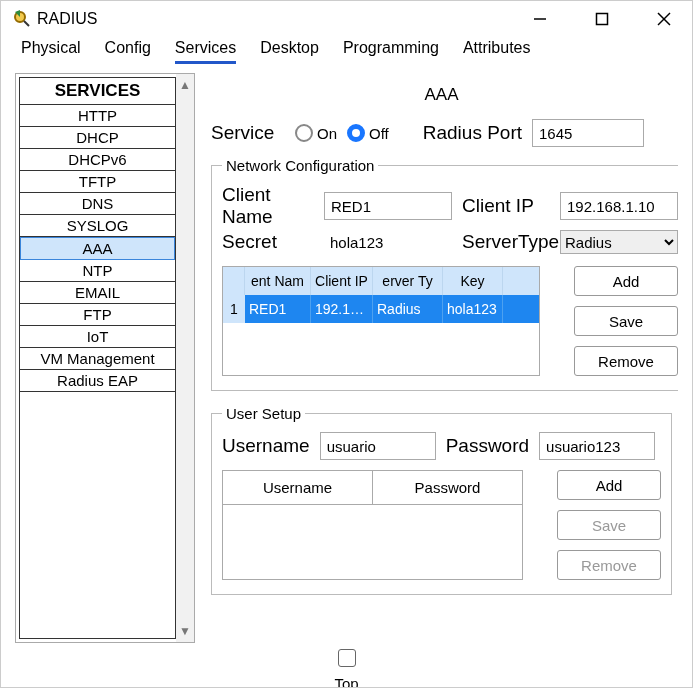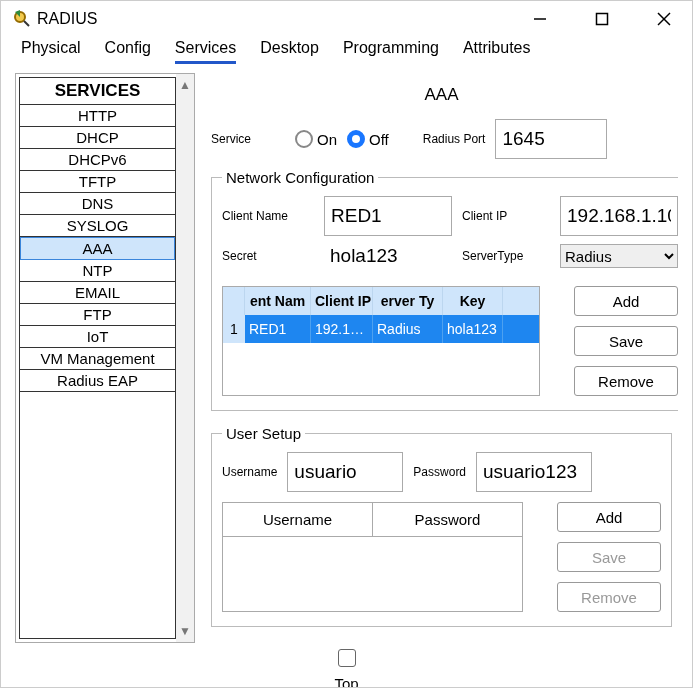--- a/index.html
+++ b/index.html
@@ -25,41 +25,41 @@
   .svc-header { font-weight:bold; font-size:17px; text-align:center; border-bottom:1px solid #333; padding:3px 0; }
   .svc-item { text-align:center; border-bottom:1px solid #333; padding:2px 0; font-size:15px; cursor:pointer; }
   .svc-item.sel { background:#cfe5fb; border:1px solid #3a85db; }
   .scroll-col { width:18px; background:#f1f1f1; display:flex; flex-direction:column; justify-content:space-between; align-items:center; padding:4px 0; }
   .tri { font-size:12px; color:#777; cursor:pointer; }
 
   .content { flex:1; padding:0 6px 0 16px; overflow:hidden; }
   .heading { text-align:center; font-size:17px; padding:12px 0 14px 0; }
 
   .row { display:flex; align-items:center; gap:10px; margin-bottom:10px; }
-  .lbl { font-size:12px; }
+  .lbl { font-size:19px; }
 
   .radio { display:flex; align-items:center; gap:4px; }
   .rbtn { width:18px; height:18px; border-radius:50%; border:2px solid #888; display:inline-block; cursor:pointer; }
   .rbtn.on { border:5px solid #1976ff; }
 
-  input[type=text] { height:40px; border:1px solid #aaa; padding:0 6px; font-size:19px; font-family:inherit; }
+  input[type=text] { height:28px; border:1px solid #aaa; padding:0 6px; font-size:15px; font-family:inherit; }
   select.st { height:24px; border:1px solid #aaa; font-size:15px; font-family:inherit; }
 
   fieldset { border:1px solid #bbb; margin:0 0 14px 0; padding:10px 10px 14px 10px; }
   legend { font-size:15px; padding:0 4px; }
 
   .formgrid { display:grid; grid-template-columns: 92px 128px 88px 118px; gap:0 10px; align-items:center; }
 
   .tbl-wrap { display:flex; gap:14px; margin-top:10px; }
   .tbl { border:1px solid #aaa; flex:1; }
   .btns { width:104px; display:flex; flex-direction:column; gap:10px;margin-left:20px; }
   button.act { height:30px; border:1px solid #999; background:#fff; font-size:15px; cursor:pointer; border-radius:3px; }
   button.act:disabled { color:#999; cursor:default; }
 
-  .thead { display:flex; background:#cfe5fb; font-size:14px; font-weight:bold; }
+  .thead { display:flex; background:#cfe5fb; font-size:14px; font-weight:normal; }
   .th, .td { padding:6px 4px; border-right:1px solid #bcd6ef; overflow:hidden; white-space:nowrap; text-overflow:clip; }
   .th { text-align:center; color:#000; }
   .tbody .trow { display:flex; background:#1e86f0; color:#fff; font-size:14px; }
   .trow .td { border-right:1px solid #4da1f0; }
   .rownum { width:22px; background:#cfe5fb; color:#000; text-align:center; padding:6px 0; }
   .nc-c0{width:22px;} .nc-c1{width:66px;} .nc-c2{width:62px;} .nc-c3{width:70px;} .nc-c4{width:60px;}
 
   .us-c1{flex:1;} .us-c2{flex:1;}
   .us-thead { display:flex; background:#fff; border-bottom:1px solid #aaa; }
   .us-th { text-align:center; padding:8px 4px; font-size:15px; }

